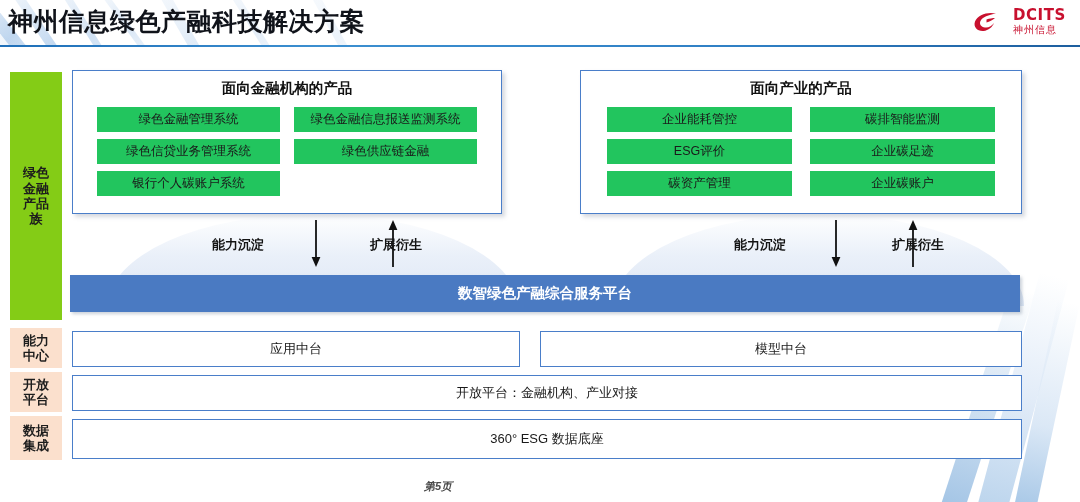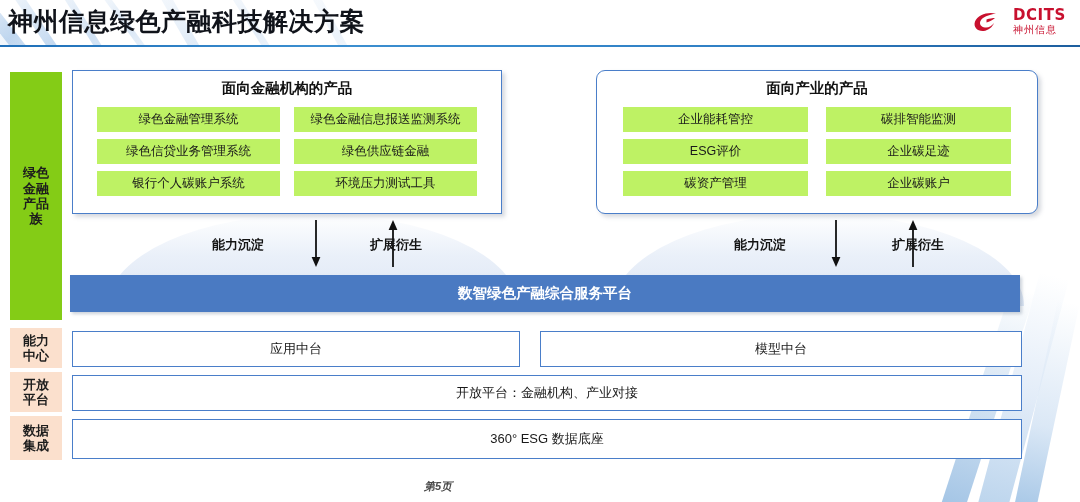--- a/index.html
+++ b/index.html
@@ -65,26 +65,26 @@
   .rail-1{top:72px;height:248px;font-size:13px;}
   .rail-2{top:328px;height:40px;font-size:13px;}
   .rail-3{top:372px;height:40px;font-size:13px;}
   .rail-4{top:416px;height:44px;font-size:13px;justify-content:center;}
   .rail span{display:block;}
 
   
   .panel{position:absolute;top:70px;height:142px;background:#ffffff;
     border:1.6px solid #4a7ec9;box-shadow:3px 3px 4px rgba(120,130,150,.30);}
   .panel-l{left:72px;width:428px;}
-  .panel-r{left:596px;width:440px;border-radius:9px;}
+  .panel-r{left:580px;width:440px;}
   .panel-title{text-align:center;font-size:14.5px;font-weight:bold;color:#111;
     margin-top:8px;font-family:"DejaVu Sans","Liberation Sans",sans-serif;}
   .chip-grid{display:grid;grid-template-columns:1fr 1fr;gap:7px 14px;
     padding:9px 24px 0 24px;}
-  .chip{background:#bef264;height:25px;display:flex;align-items:center;
+  .chip{background:#22c55e;height:25px;display:flex;align-items:center;
     justify-content:center;font-size:12.5px;color:#1a1a1a;white-space:nowrap;}
   .panel-r .chip-grid{padding:9px 26px 0 26px;gap:7px 18px;}
 
   
   .arrow-group{position:absolute;height:60px;}
   .ag-l{left:150px;top:220px;width:300px;}
   .ag-r{left:660px;top:220px;width:300px;}
   .ar-label{position:absolute;font-size:13px;font-weight:bold;color:#141414;white-space:nowrap;margin-left:24px;}
   .ar-down-lbl{left:38px;top:16px;}
   .ar-up-lbl{left:196px;top:16px;}
@@ -179,21 +179,20 @@
   </div>
 
   <div class="panel panel-l">
     <div class="panel-title">面向金融机构的产品</div>
     <div class="chip-grid">
       <div class="chip">绿色金融管理系统</div>
       <div class="chip">绿色金融信息报送监测系统</div>
       <div class="chip">绿色信贷业务管理系统</div>
       <div class="chip">绿色供应链金融</div>
       <div class="chip">银行个人碳账户系统</div>
-      <div class="chip">环境压力测试工具</div>
     </div>
   </div>
 
   <div class="panel panel-r">
     <div class="panel-title">面向产业的产品</div>
     <div class="chip-grid">
       <div class="chip">企业能耗管控</div>
       <div class="chip">碳排智能监测</div>
       <div class="chip">ESG评价</div>
       <div class="chip">企业碳足迹</div>

